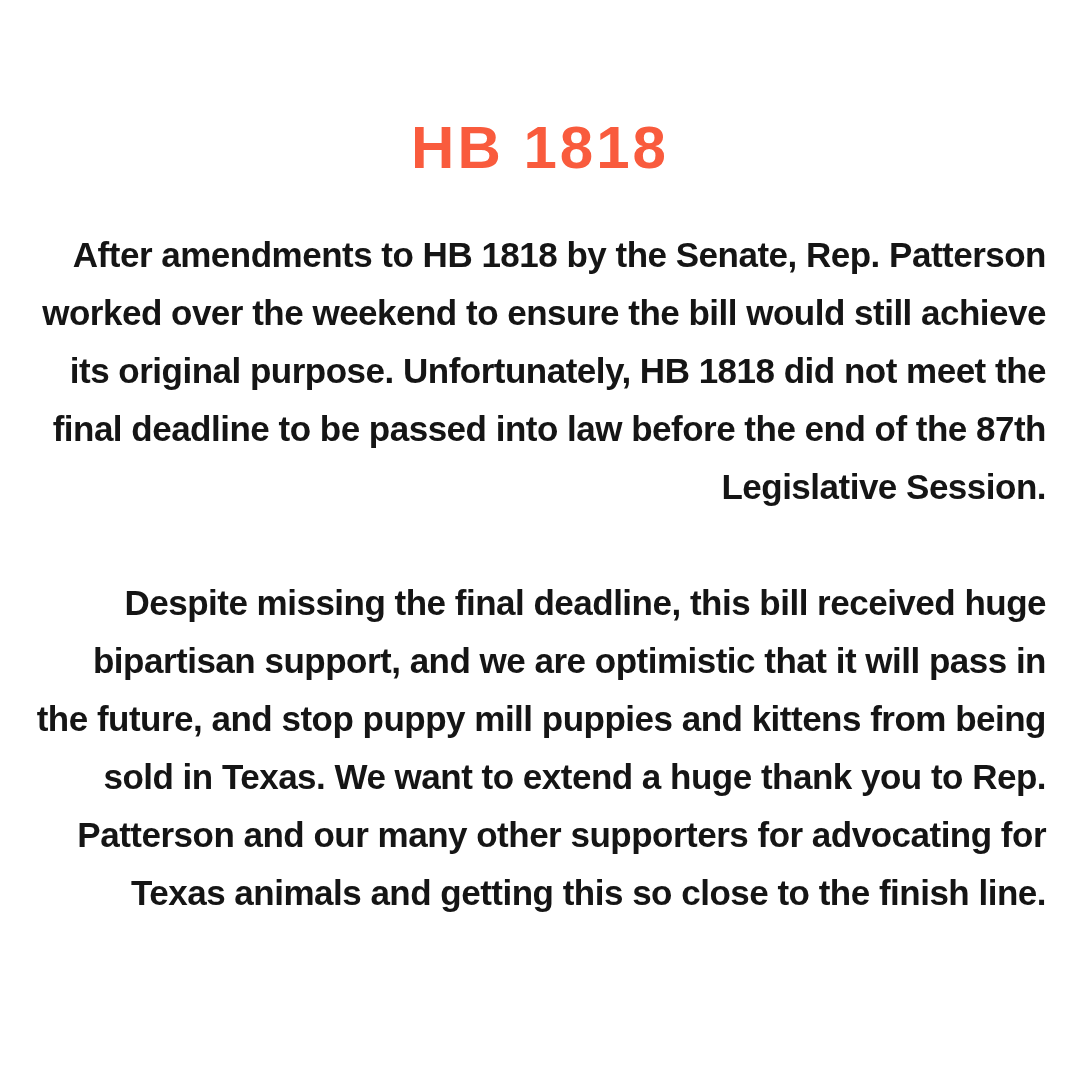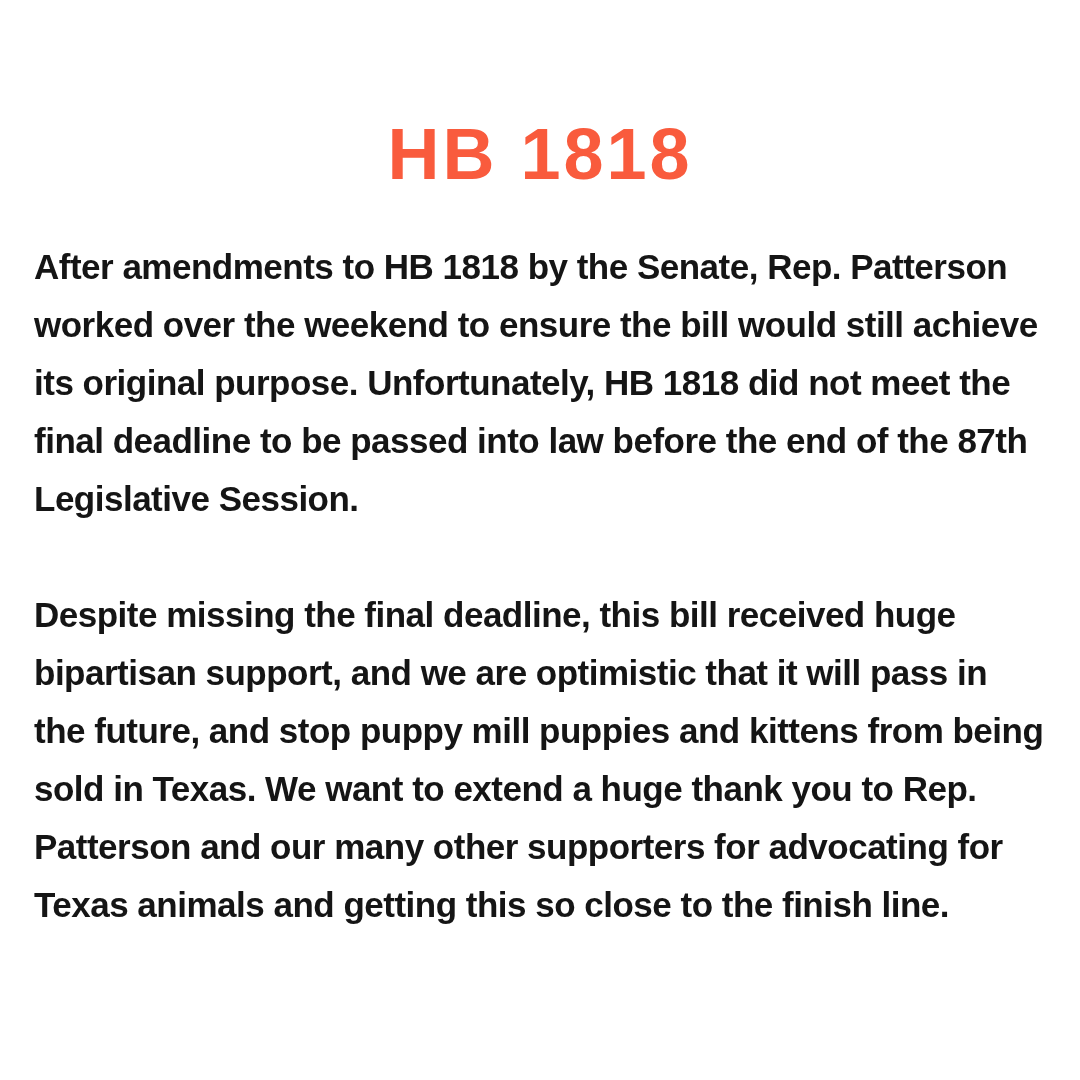--- a/index.html
+++ b/index.html
@@ -16,33 +16,33 @@
     width: 1080px;
     height: 1080px;
     background: #ffffff;
     display: flex;
     flex-direction: column;
     align-items: center;
     padding: 118px 34px 0 34px;
   }
 
   .title {
-    font-size: 72px;
+    font-size: 60px;
     font-weight: 800;
     letter-spacing: 3px;
     color: #F95B3D;
     text-align: center;
     line-height: 1.0;
     margin-bottom: 48px;
     font-family: "Liberation Sans", "DejaVu Sans", sans-serif;
   }
 
   .body-text {
     width: 1012px;
-    text-align: left;
+    text-align: right;
     color: #151515;
     font-weight: 700;
     font-size: 35px;
     line-height: 58px;
     letter-spacing: -0.5px;
     font-family: "Liberation Sans", "DejaVu Sans", sans-serif;
   }
 
   .paragraph + .paragraph {
     margin-top: 58px;

